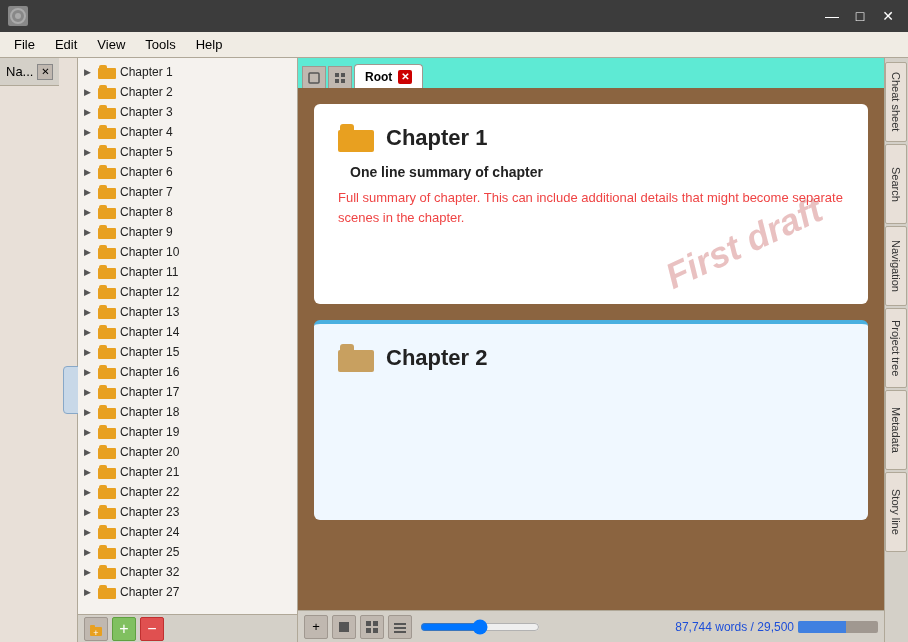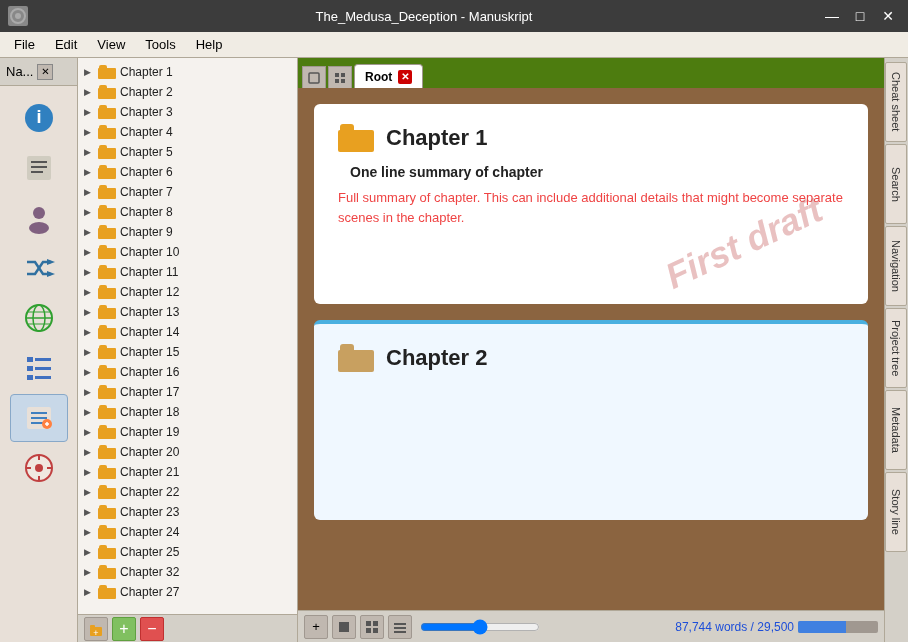--- a/index.html
+++ b/index.html
@@ -44,21 +44,21 @@
       height: calc(642px - 32px - 26px);
       background: #d4d0c8;
     }
 
     
     .left-sidebar {
       width: 78px;
       background: #e8e0d8;
       border-right: 1px solid #b0a898;
       display: flex;
-      flex-direction: column;
+      flex-direction: row;
     }
     .sidebar-header {
       height: 28px;
       background: #d4d0c8;
       border-bottom: 1px solid #b0a898;
       display: flex;
       align-items: center;
       padding: 0 6px;
       gap: 4px;
     }
@@ -121,21 +121,21 @@
     .content-area {
       flex: 1;
       display: flex;
       flex-direction: column;
       overflow: hidden;
     }
 
     
     .tab-bar {
       height: 30px;
-      background: #4d7c0f;
+      background: #5eead4;
       display: flex;
       align-items: flex-end;
       padding: 0 4px;
       gap: 2px;
     }
     .tab-btn { width: 24px; height: 22px; background: #c0b8b0; border: 1px solid #a09890; border-bottom: none; cursor: pointer; display: flex; align-items: center; justify-content: center; font-size: 10px; }
     .tab {
       height: 24px;
       background: #f0ece4;
       border: 1px solid #a09890;
@@ -280,21 +280,20 @@
 
 <div class="titlebar">
   <div class="titlebar-left">
     <div class="titlebar-icon">
       <svg width="16" height="16" viewBox="0 0 16 16">
           <circle cx="8" cy="8" r="7" fill="none" stroke="#aaa" stroke-width="2"></circle>
           <circle cx="8" cy="8" r="3" fill="#aaa"></circle>
         </svg>
     </div>
   </div>
-  <div class="titlebar-title">The_Medusa_Deception - Manuskript</div>
   <div class="titlebar-controls">
     <button class="titlebar-btn">—</button>
     <button class="titlebar-btn">□</button>
     <button class="titlebar-btn close">✕</button>
   </div>
 </div>
 
 <div class="menubar">
   <div class="menubar-item">File</div>
   <div class="menubar-item">Edit</div>

